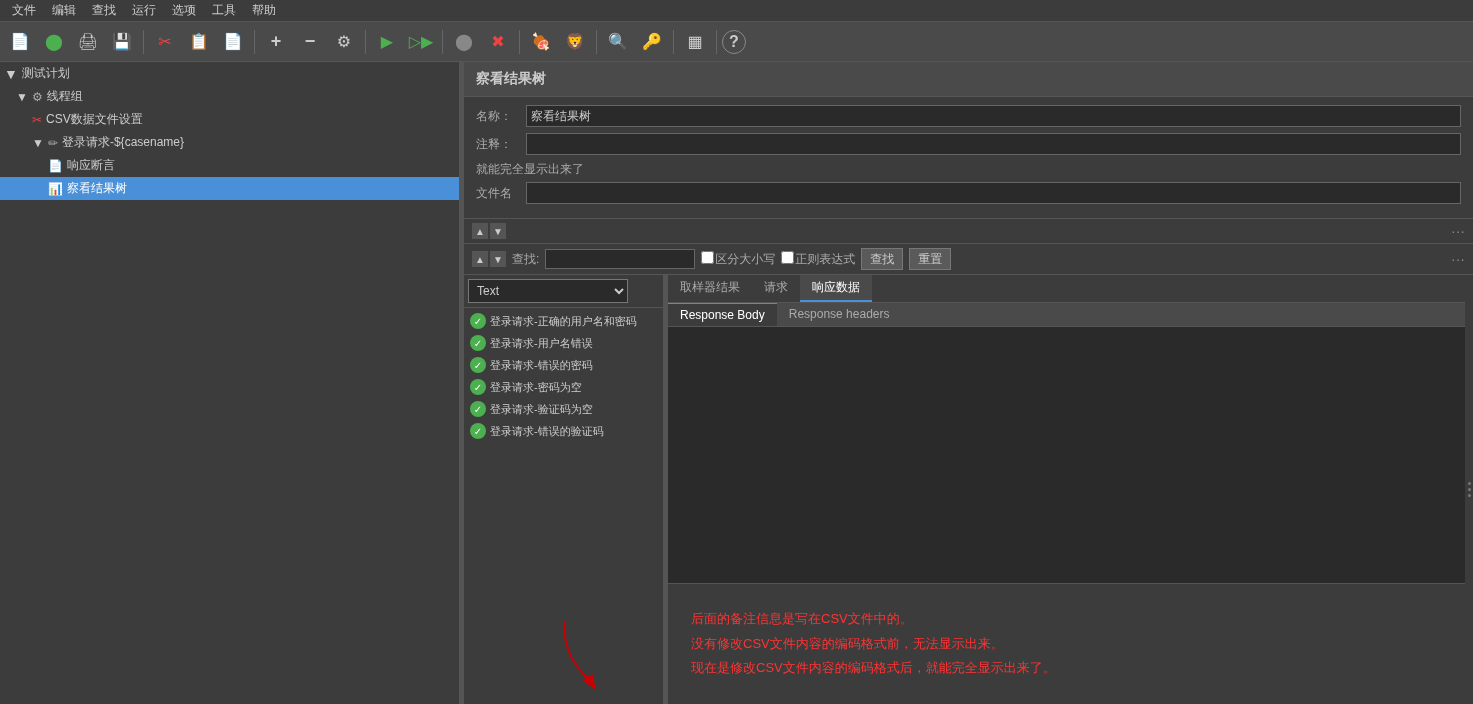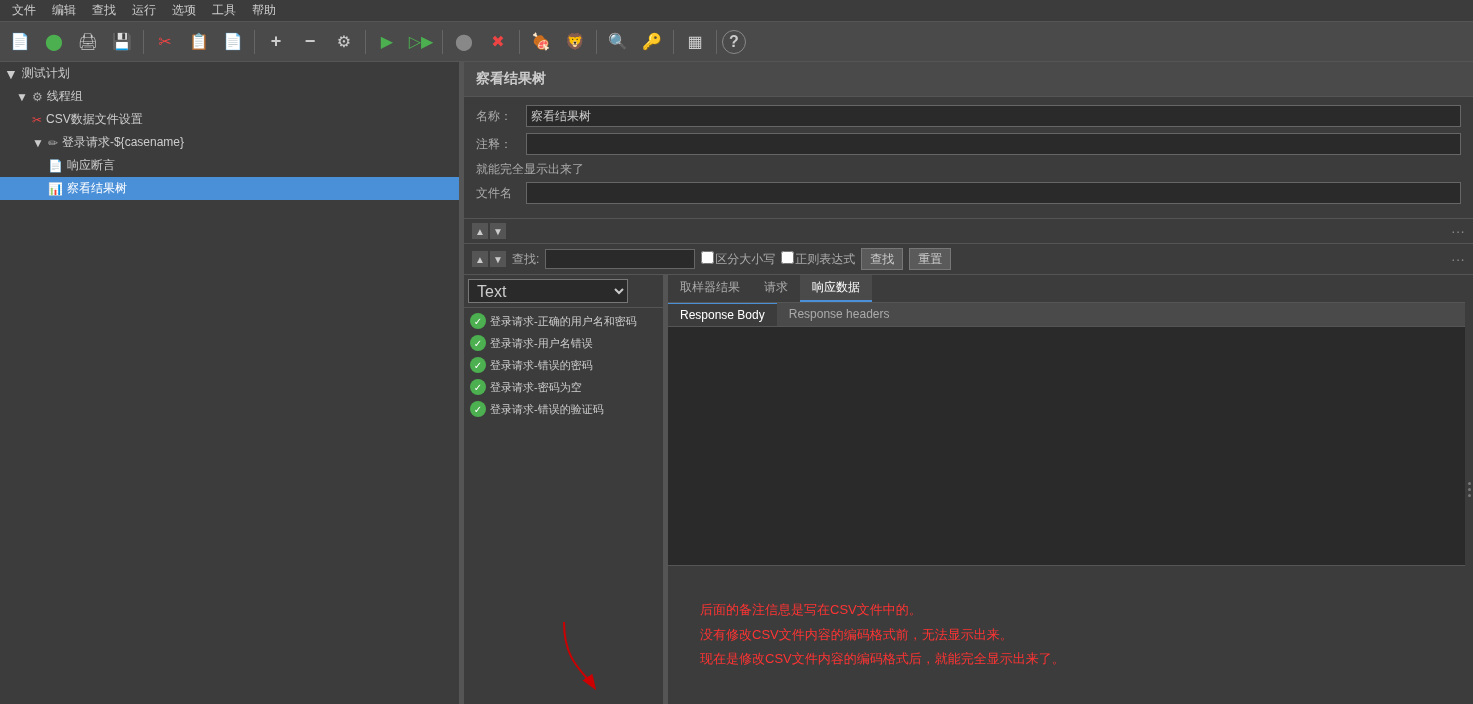--- a/index.html
+++ b/index.html
@@ -216,21 +216,21 @@
       display: flex;
       align-items: center;
       padding: 4px;
       border-bottom: 1px solid #555;
     }
     .dropdown-select {
       background: #2a2a2a;
       border: 1px solid #777;
       color: #ccc;
       padding: 2px 4px;
-      font-size: 16px;
+      font-size: 12px;
       height: 24px;
       width: 160px;
     }
 
     .results-list {
       flex: 1;
       overflow-y: auto;
       padding: 2px 0;
     }
     .result-item {
@@ -497,20 +497,26 @@
           <div class="result-item">
             <div class="result-icon green">
               <span class="check-icon"></span>
             </div>
             <span>登录请求-密码为空</span>
           </div>
           <div class="result-item">
             <div class="result-icon green">
               <span class="check-icon"></span>
             </div>
+            <span>登录请求-验证码为空</span>
+          </div>
+          <div class="result-item">
+            <div class="result-icon green">
+              <span class="check-icon"></span>
+            </div>
             <span>登录请求-错误的验证码</span>
           </div>
         </div>
 
         <div style="padding:8px;text-align:center;position:relative;height:100px">
           <svg width="80" height="80" viewBox="0 0 80 80">
             <defs>
               <marker id="arrowhead" markerWidth="8" markerHeight="6" refX="6" refY="3" orient="auto">
                 <polygon points="0 0, 8 3, 0 6" fill="#cc0000"></polygon>
               </marker>
@@ -532,21 +538,21 @@
 
         <div class="sub-tabs-row">
           <div class="sub-tab active">Response Body</div>
           <div class="sub-tab">Response headers</div>
         </div>
 
         <div class="detail-content">
           
         </div>
 
-        <div style="padding:32px;background:#3c3c3c;border-top:1px solid #555;flex-shrink:0">
+        <div style="padding:23px;background:#3c3c3c;border-top:1px solid #555;flex-shrink:0">
           <div style="color:#ff3333;font-size:13px;line-height:1.9">
             后面的备注信息是写在CSV文件中的。<br>
             没有修改CSV文件内容的编码格式前，无法显示出来。<br>
             现在是修改CSV文件内容的编码格式后，就能完全显示出来了。
           </div>
         </div>
       </div>
 
       <div class="vert-dots">
         <div class="dot"></div>

